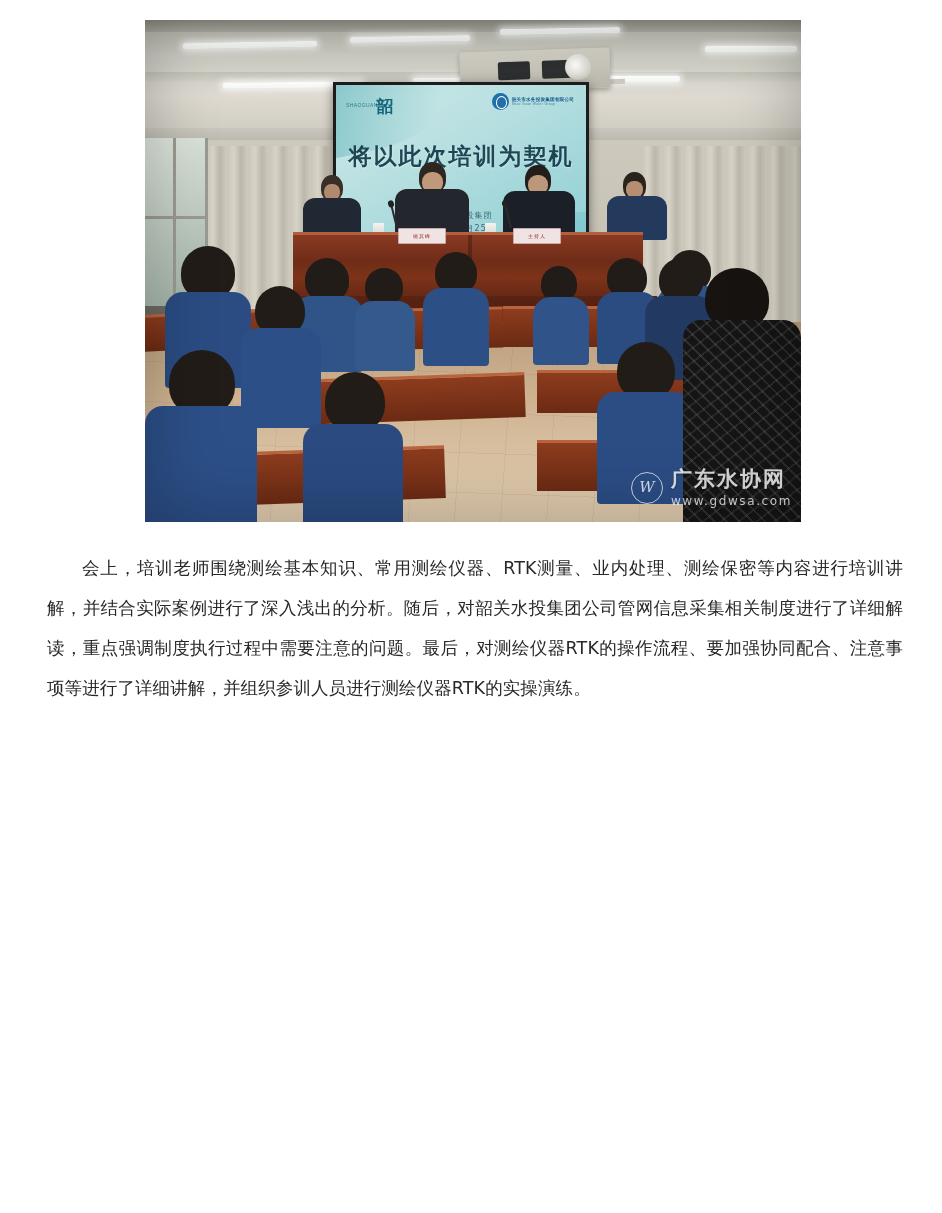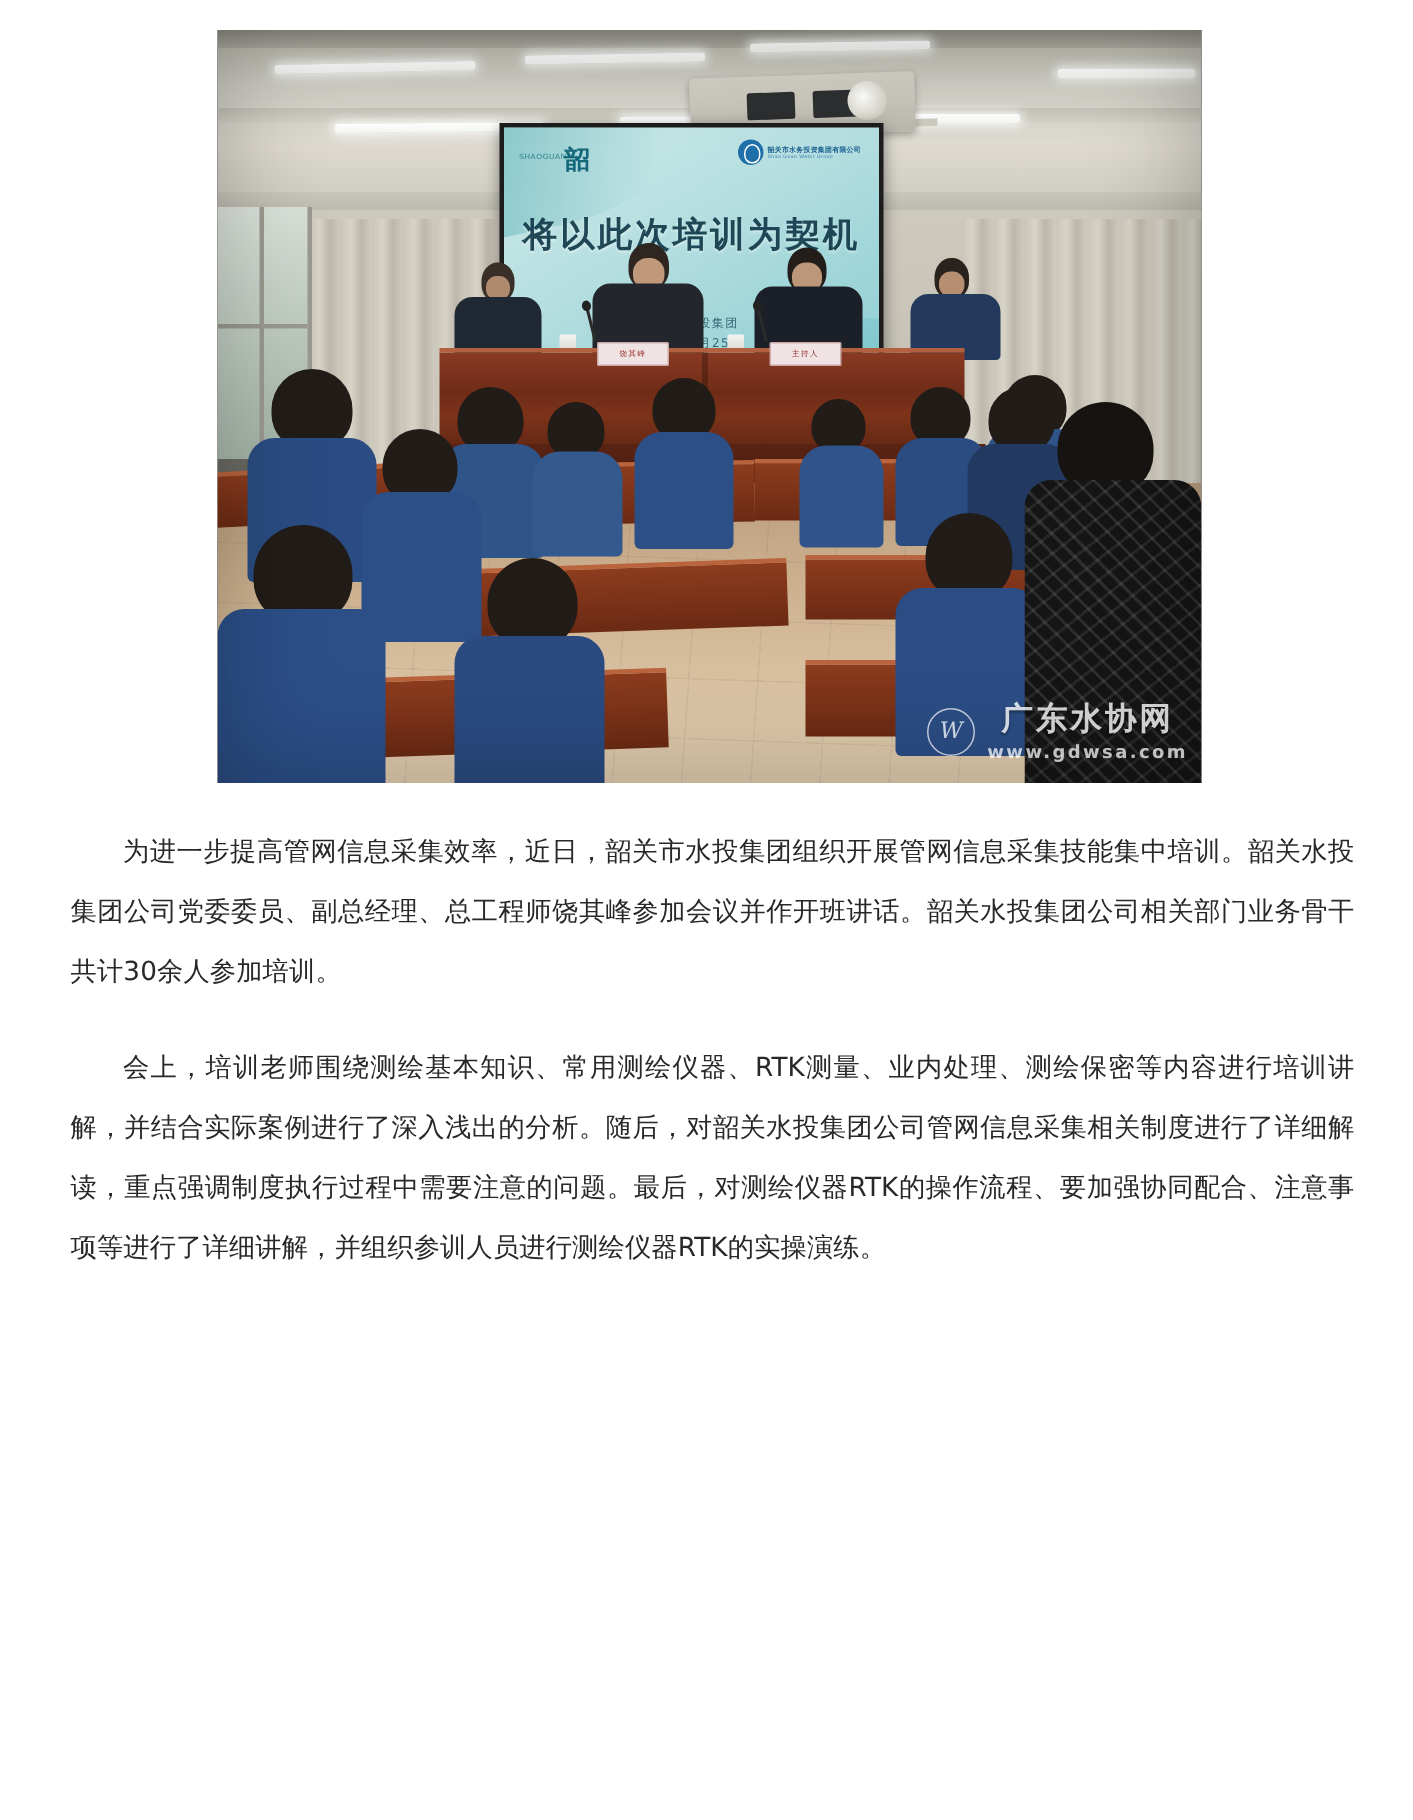--- a/index.html
+++ b/index.html
@@ -352,25 +352,24 @@
   .wm-seal:after {
     content: "W"; position:absolute; left:0; right:0; top:5px; text-align:center;
     font-family: "DejaVu Serif", serif; font-style: italic;
     font-size: 15px; color: rgba(255,255,255,.88);
   }
   .wm-txt { display:flex; flex-direction:column; line-height:1; }
   .wm-cn {
     font-size: 21px; color: rgba(255,255,255,.92); letter-spacing: 2px;
     font-family: "DejaVu Sans", sans-serif; font-weight: bold;
     text-shadow: 0 1px 2px rgba(0,0,0,.5);
-    text-align: center;
   }
   .wm-en {
     font-size: 12px; color: rgba(255,255,255,.85); letter-spacing: 1.6px;
-    margin-top: 5px; font-family: "DejaVu Sans", sans-serif; font-weight: bold;
+    margin-top: 5px; font-family: "DejaVu Sans", sans-serif;
   }
 
   .photo-vignette {
     position:absolute; inset:0; pointer-events:none;
     box-shadow: inset 0 0 70px rgba(0,0,0,.28);
   }
 
   
   .article {
     position: absolute;
@@ -549,17 +548,16 @@
         <div class="wm-txt">
           <span class="wm-cn">广东水协网</span>
           <span class="wm-en">www.gdwsa.com</span>
         </div>
       </div>
 
     </div>
   </div>
 
   <div class="article">
-    <p>为进一步提高管网信息采集效率，近日，韶关市水投集团组织开展管网信息采集技能集中培训。韶关水投集团公司党委委员、副总经理、总工程师饶其峰参加会议并作开班讲话。韶关水投集团公司相关部门业务骨干共计30余人参加培训。</p>
     <p>会上，培训老师围绕测绘基本知识、常用测绘仪器、RTK测量、业内处理、测绘保密等内容进行培训讲解，并结合实际案例进行了深入浅出的分析。随后，对韶关水投集团公司管网信息采集相关制度进行了详细解读，重点强调制度执行过程中需要注意的问题。最后，对测绘仪器RTK的操作流程、要加强协同配合、注意事项等进行了详细讲解，并组织参训人员进行测绘仪器RTK的实操演练。</p>
   </div>
 
 </div>
 
 </body></html>

